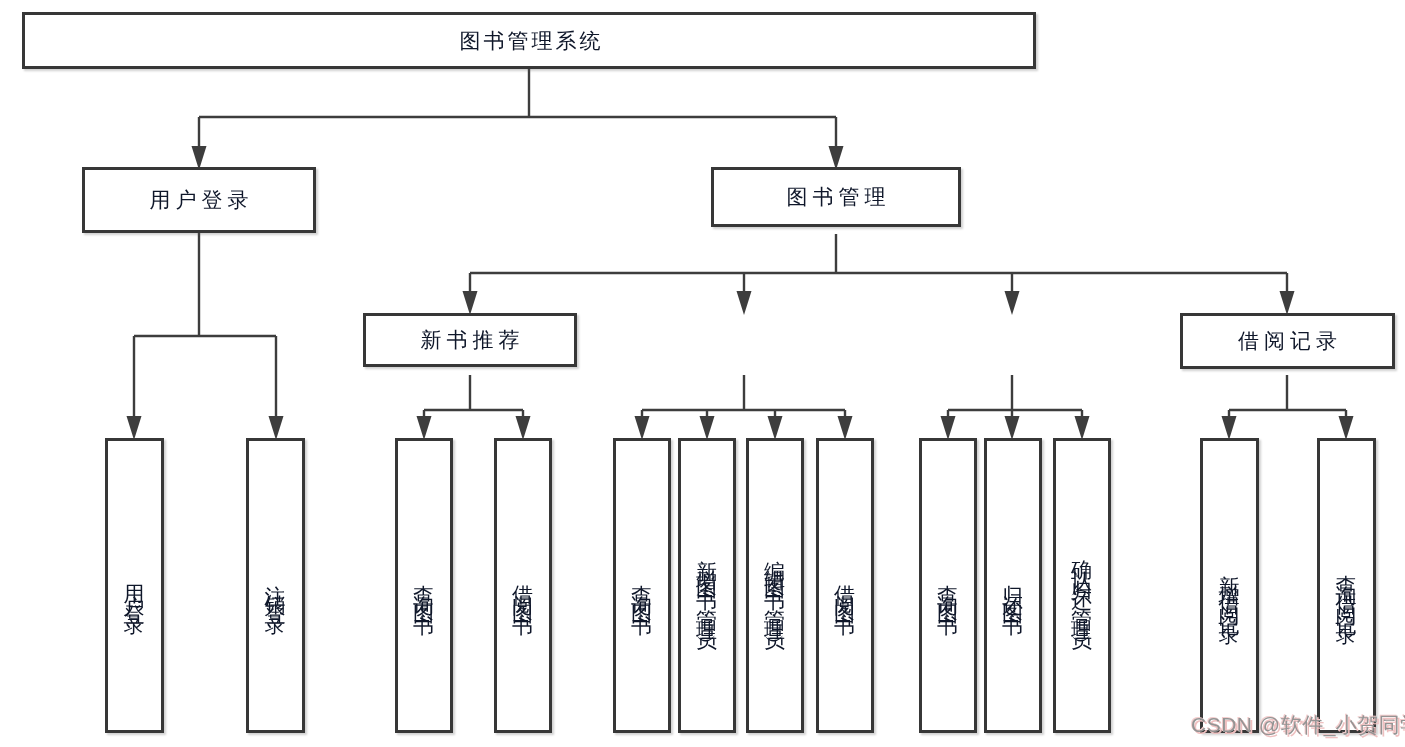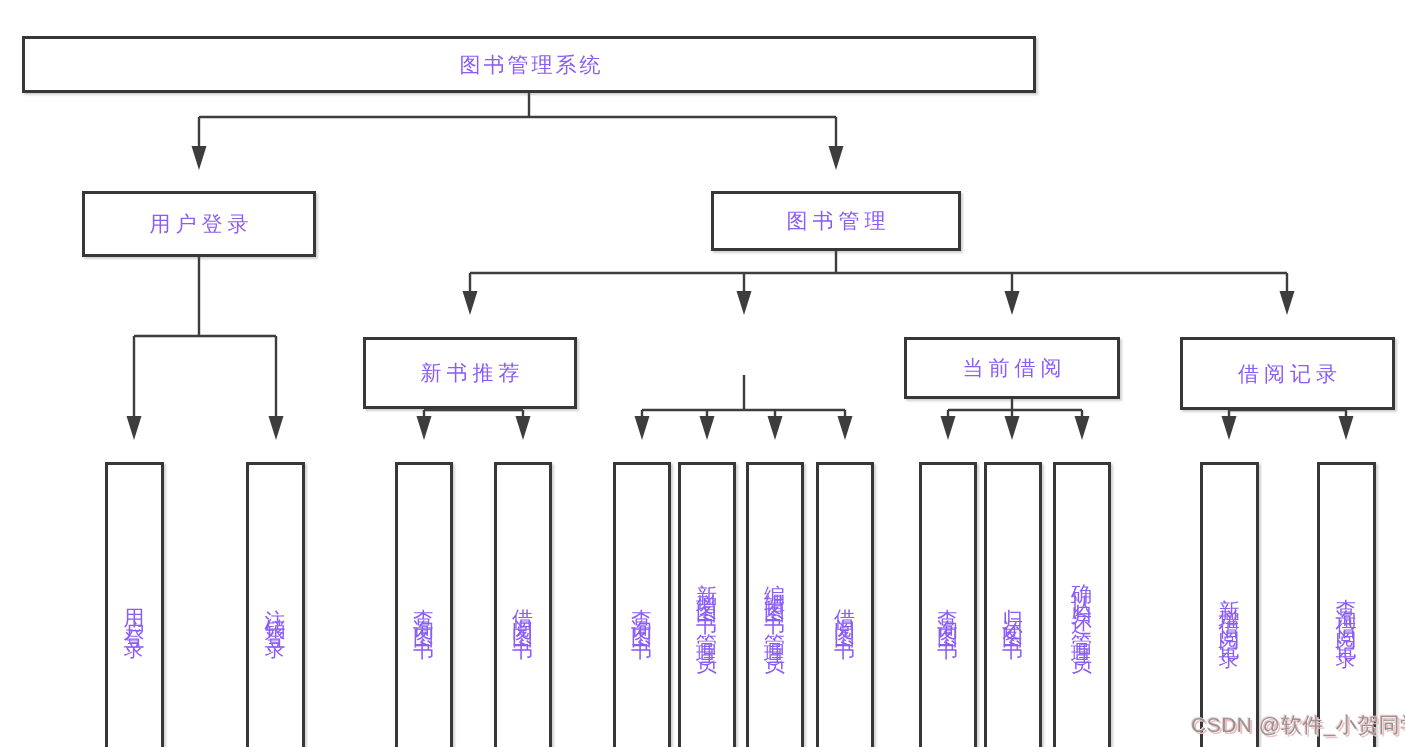--- a/index.html
+++ b/index.html
@@ -8,22 +8,21 @@
     font-family:"Liberation Sans","DejaVu Sans",sans-serif;
     color:#3d3d3d;
   }
   #stage{position:absolute;inset:0;width:1405px;height:747px;}
   #wires{position:absolute;left:0;top:0;z-index:1;}
   .box{
     position:absolute;z-index:2;box-sizing:border-box;
     background:#ffffff;border:3px solid #373737;
     box-shadow:2px 2px 2px rgba(90,90,90,0.28);
     display:flex;align-items:center;justify-content:center;
-    color:#8b5cf6;
-    margin-top:24px;
+    color:#0f172a;
   }
   .h{font-size:21px;letter-spacing:5px;text-indent:5px;white-space:nowrap;}
   .root{font-size:21px;letter-spacing:3px;}
   .v{
     writing-mode:vertical-rl;text-orientation:mixed;
     font-size:21px;letter-spacing:10px;line-height:1;
     padding-top:4px;
   }
   .watermark{
     position:absolute;z-index:3;left:1191px;top:711px;
@@ -75,23 +74,22 @@
       <polygon points="1229,440 1221.5,416 1236.5,416"></polygon>
       <polygon points="1346,440 1338.5,416 1353.5,416"></polygon>
     </g>
   </svg>
 
   <div class="box h root" style="left:22px;top:12px;width:1014px;height:57px">图书管理系统</div>
 
   <div class="box h" style="left:82px;top:167px;width:234px;height:66px">用户登录</div>
   <div class="box h" style="left:711px;top:167px;width:250px;height:60px">图书管理</div>
 
-  <div class="box h" style="left:363px;top:313px;width:214px;height:72px">新书推荐</div>
-  <div class="box h" style="left:904px;top:313px;width:216px;height:62px">当前借阅</div>
-  <div class="box h" style="left:1180px;top:313px;width:215px;height:73px">借阅记录</div>
+  <div class="box h" style="left:363px;top:313px;width:214px;height:54px">新书推荐</div>
+  <div class="box h" style="left:1180px;top:313px;width:215px;height:56px">借阅记录</div>
 
   <div class="box v" style="left:105px;top:438px;width:59px;height:295px">用户登录</div>
   <div class="box v" style="left:246px;top:438px;width:59px;height:295px">注销登录</div>
 
   <div class="box v" style="left:395px;top:438px;width:58px;height:295px">查询图书</div>
   <div class="box v" style="left:494px;top:438px;width:58px;height:295px">借阅图书</div>
 
   <div class="box v" style="left:613px;top:438px;width:58px;height:295px">查询图书</div>
   <div class="box v" style="left:678px;top:438px;width:58px;height:295px">新增图书（管理员）</div>
   <div class="box v" style="left:746px;top:438px;width:58px;height:295px">编辑图书（管理员）</div>

